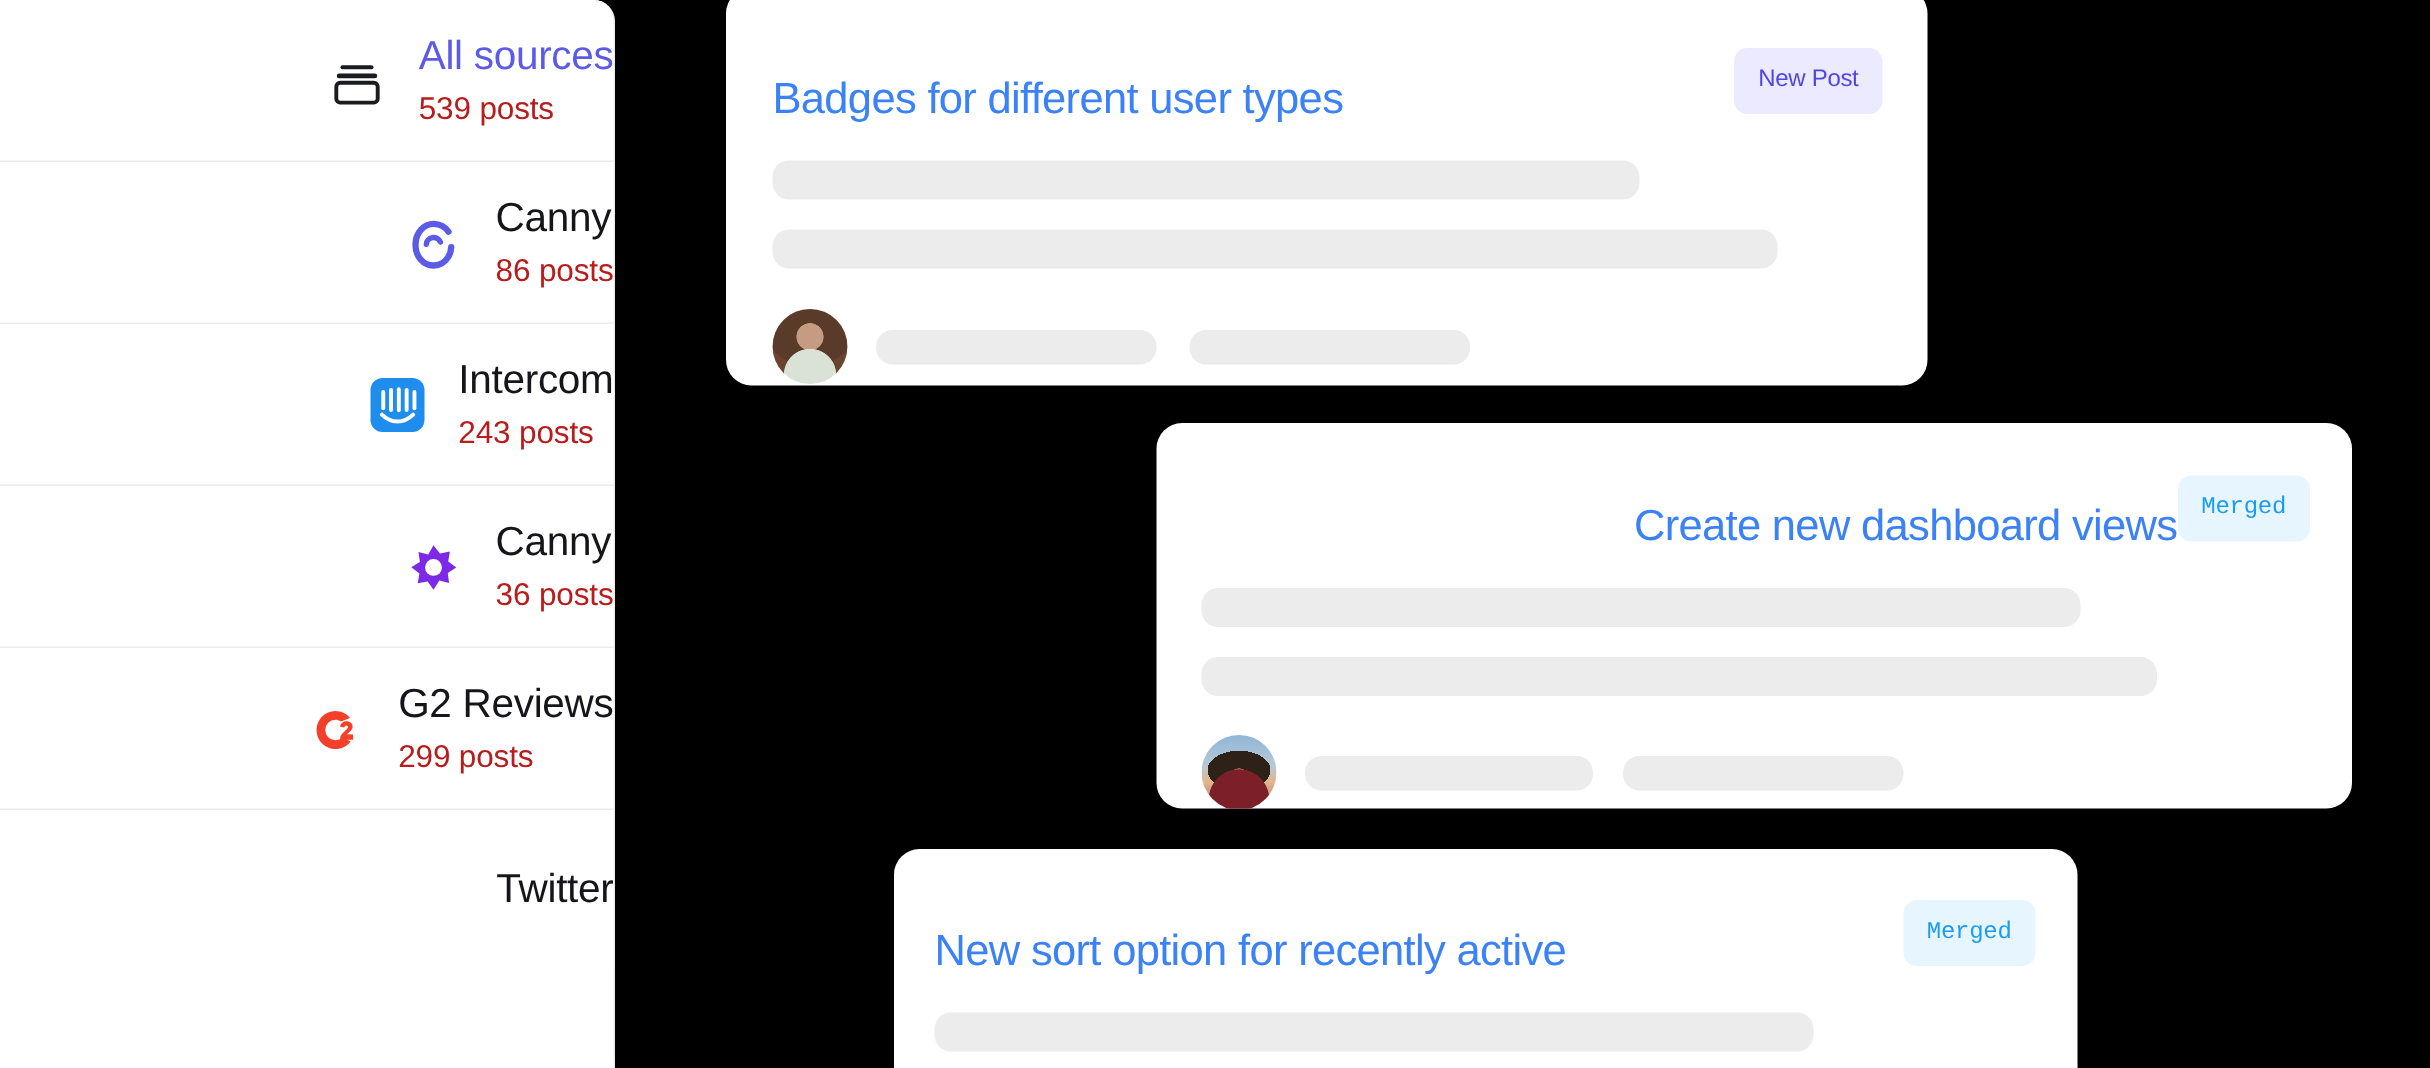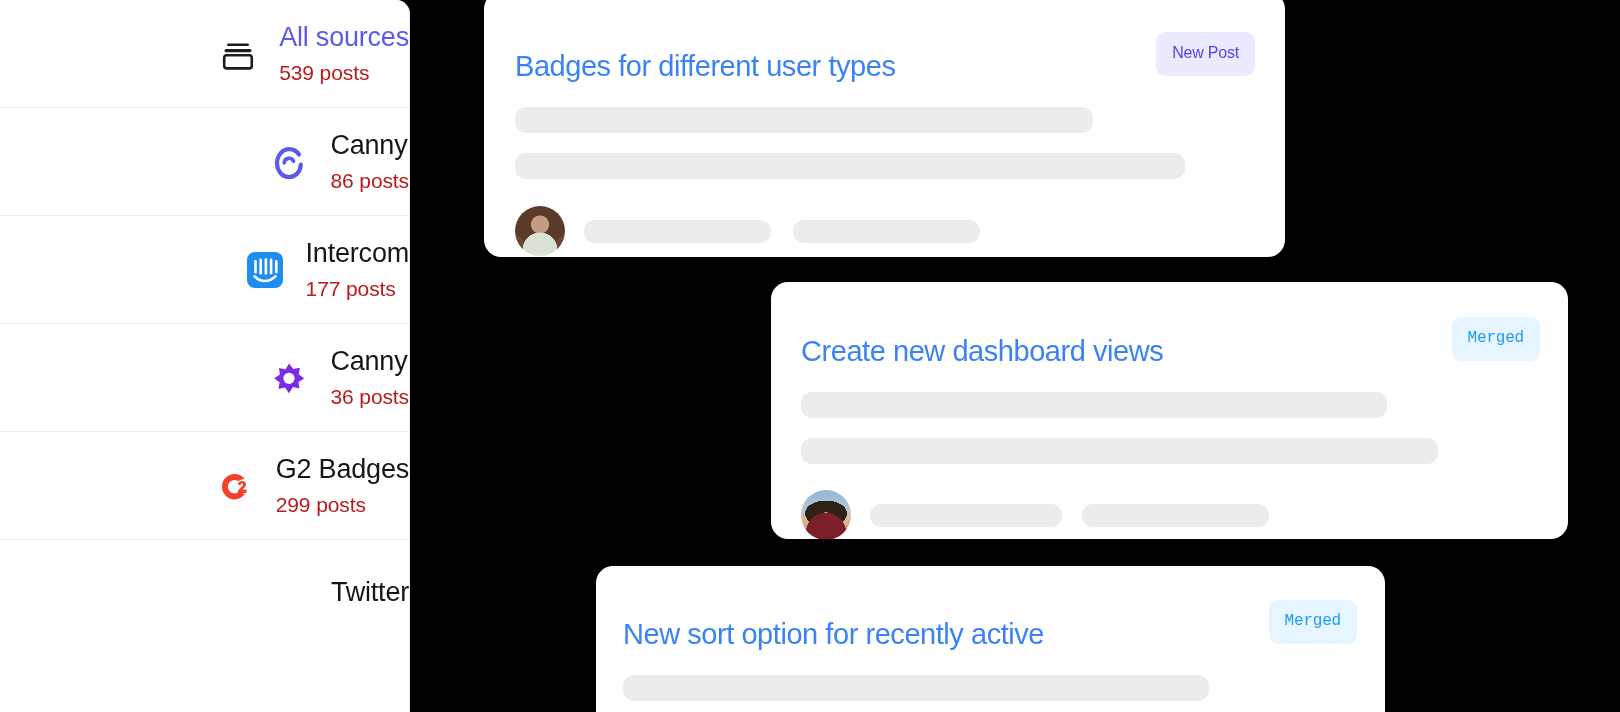--- a/index.html
+++ b/index.html
@@ -196,21 +196,21 @@
           <rect x="8.2" y="9" width="2.6" height="13.5" rx="1.3" fill="#ffffff"></rect>
           <rect x="13.4" y="7.6" width="2.6" height="16" rx="1.3" fill="#ffffff"></rect>
           <rect x="18.6" y="7.2" width="2.6" height="16.6" rx="1.3" fill="#ffffff"></rect>
           <rect x="23.8" y="7.6" width="2.6" height="16" rx="1.3" fill="#ffffff"></rect>
           <rect x="29" y="9" width="2.6" height="13.5" rx="1.3" fill="#ffffff"></rect>
           <path d="M8.6 25.4c3.2 3.1 7 4.6 10.4 4.6s7.2-1.5 10.4-4.6" fill="none" stroke="#ffffff" stroke-width="2.7" stroke-linecap="round"></path>
         </svg>
       </div>
       <div class="source-text">
         <div class="source-name">Intercom</div>
-        <div class="source-count">177 posts</div>
+        <div class="source-count">243 posts</div>
       </div>
     </div>
 
 
     <div class="source-row">
       <div class="source-icon">
         <svg width="40" height="40" viewBox="0 0 40 40">
           <path d="M20 5.5 24.3 11l6.6-1.3-1.1 6.6 5.4 4.1-5.7 3.6.9 6.6-6.5-1.6L20 35.2l-3.9-5.6-6.6 1.3 1.1-6.6-5.4-4.1 5.7-3.6-.9-6.6 6.5 1.6z" fill="#7c2ae8"></path>
           <circle cx="20" cy="20.3" r="5.6" fill="#ffffff"></circle>
         </svg>
@@ -222,21 +222,21 @@
     </div>
 
     <div class="source-row">
       <div class="source-icon">
         <svg width="40" height="40" viewBox="0 0 40 40">
           <path d="M29.4 12.6A12.7 12.7 0 0 0 19.6 8C12.6 8 7 13.7 7 20.7S12.6 33.4 19.6 33.4c4.1 0 7.8-2 10.1-5.1l-5.3-3a6.4 6.4 0 0 1-4.8 2.2 6.8 6.8 0 0 1 0-13.6c1.3 0 2.6.4 3.6 1.1z" fill="#f4402b"></path>
           <path d="M22.8 27.1h8.6v-3.5l-4-.1c1.3-1.3 3.7-2.8 3.7-5 0-2.2-1.8-3.6-4.1-3.6-2.2 0-4 1.3-4.3 3.6l2.9.5c.1-.9.6-1.4 1.3-1.4.6 0 1.1.4 1.1 1.1 0 1.9-5.2 4.2-5.2 7.3z" fill="#f4402b"></path>
         </svg>
       </div>
       <div class="source-text">
-        <div class="source-name">G2 Badges</div>
+        <div class="source-name">G2 Reviews</div>
         <div class="source-count">299 posts</div>
       </div>
     </div>
 
     <div class="source-row">
       <div class="source-icon"></div>
       <div class="source-text">
         <div class="source-name">Twitter</div>
         <div class="source-count"></div>
       </div>
@@ -252,21 +252,21 @@
     <div class="skel" style="margin:22px 0 0 31px; width:578px;"></div>
     <div class="skel" style="margin:20px 0 0 31px; width:670px;"></div>
     <div class="card-footer" style="margin:27px 0 0 31px;">
       <div class="avatar av-woman"></div>
       <div class="skel" style="width:187px; height:23px;"></div>
       <div class="skel" style="width:187px; height:23px; margin-left:22px;"></div>
     </div>
   </div>
 
   <div class="post-card" style="left:771px; top:282px; width:797px; height:257px;">
-    <div class="card-head" style="margin:33px 28px 0 30px;">
+    <div class="card-head" style="margin:33px 28px 0 30px;justify-content:flex-end;">
       <div class="card-title">Create new dashboard views</div>
       <div class="card-badge badge-merged">Merged</div>
     </div>
     <div class="skel" style="margin:22px 0 0 30px; width:586px;"></div>
     <div class="skel" style="margin:20px 0 0 30px; width:637px;"></div>
     <div class="card-footer" style="margin:26px 0 0 30px;">
       <div class="avatar av-man"></div>
       <div class="skel" style="width:192px; height:23px;"></div>
       <div class="skel" style="width:187px; height:23px; margin-left:20px;"></div>
     </div>

